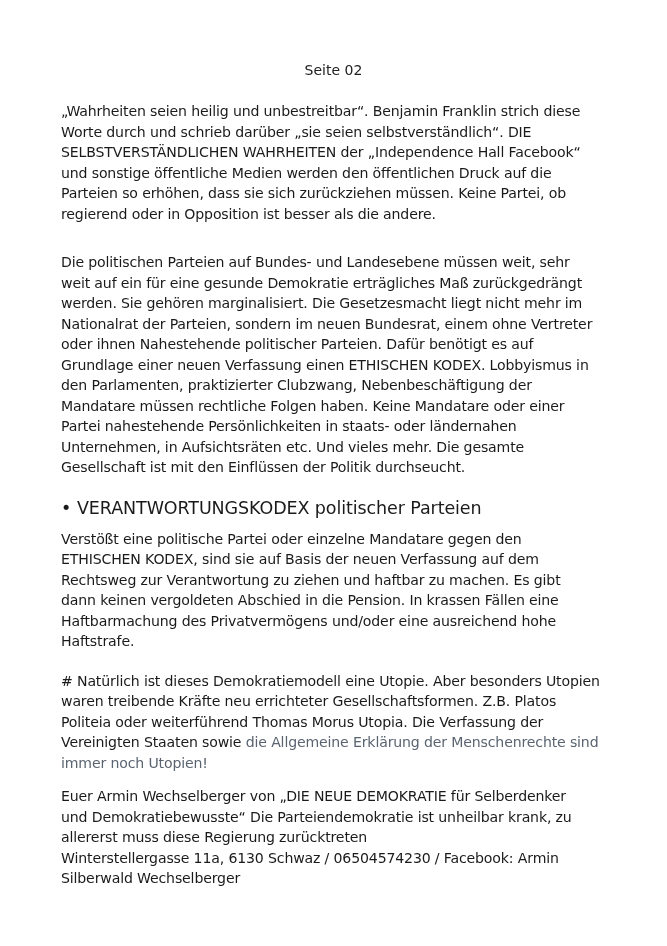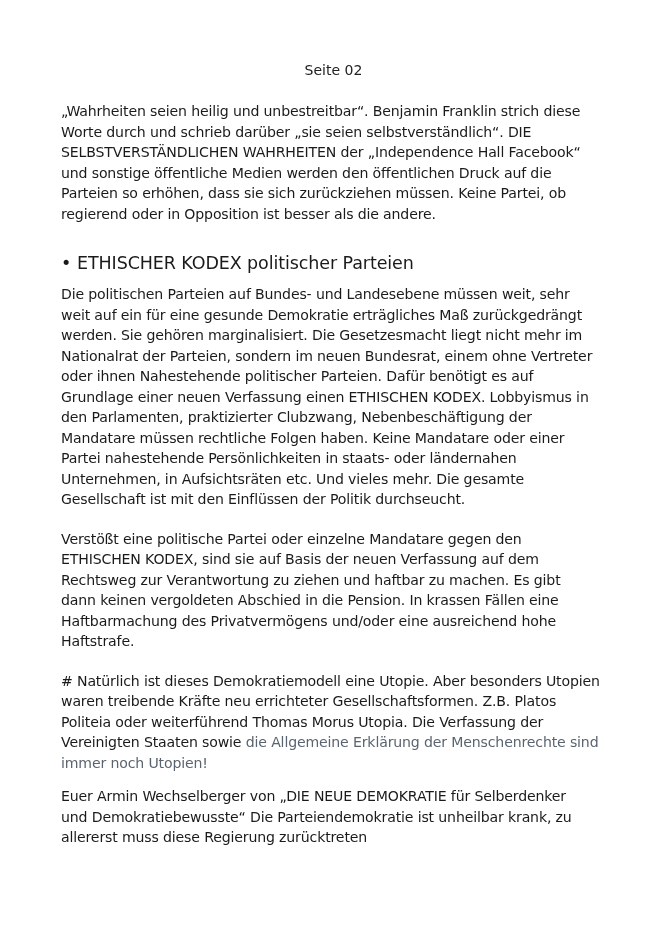--- a/index.html
+++ b/index.html
@@ -65,46 +65,48 @@
 
   <div class="content">
     <p class="para-intro">„Wahrheiten seien heilig und unbestreitbar“. Benjamin Franklin strich diese
 Worte durch und schrieb darüber „sie seien selbstverständlich“. DIE
 SELBSTVERSTÄNDLICHEN WAHRHEITEN der „Independence Hall Facebook“
 und sonstige öffentliche Medien werden den öffentlichen Druck auf die
 Parteien so erhöhen, dass sie sich zurückziehen müssen. Keine Partei, ob
 regierend oder in Opposition ist besser als die andere.</p>
 
     <div class="section">
-      <h2><span class="bullet">•</span><span>ETHISCHER KODEX politischer Parteien</span></h2>
       <p>Die politischen Parteien auf Bundes- und Landesebene müssen weit, sehr
 weit auf ein für eine gesunde Demokratie erträgliches Maß zurückgedrängt
 werden. Sie gehören marginalisiert. Die Gesetzesmacht liegt nicht mehr im
 Nationalrat der Parteien, sondern im neuen Bundesrat, einem ohne Vertreter
 oder ihnen Nahestehende politischer Parteien. Dafür benötigt es auf
 Grundlage einer neuen Verfassung einen ETHISCHEN KODEX. Lobbyismus in
 den Parlamenten, praktizierter Clubzwang, Nebenbeschäftigung der
 Mandatare müssen rechtliche Folgen haben. Keine Mandatare oder einer
 Partei nahestehende Persönlichkeiten in staats- oder ländernahen
 Unternehmen, in Aufsichtsräten etc. Und vieles mehr. Die gesamte
 Gesellschaft ist mit den Einflüssen der Politik durchseucht.</p>
     </div>
 
     <div class="section">
+      <h2><span class="bullet">•</span><span>VERANTWORTUNGSKODEX politischer Parteien</span></h2>
       <p>Verstößt eine politische Partei oder einzelne Mandatare gegen den
 ETHISCHEN KODEX, sind sie auf Basis der neuen Verfassung auf dem
 Rechtsweg zur Verantwortung zu ziehen und haftbar zu machen. Es gibt
 dann keinen vergoldeten Abschied in die Pension. In krassen Fällen eine
 Haftbarmachung des Privatvermögens und/oder eine ausreichend hohe
 Haftstrafe.</p>
     </div>
 
     <p class="para-utopia"><span># Natürlich ist dieses Demokratiemodell eine Utopie. Aber besonders Utopien
 waren treibende Kräfte neu errichteter Gesellschaftsformen. Z.B. Platos
 Politeia oder weiterführend Thomas Morus Utopia. Die Verfassung der
 Vereinigten Staaten sowie </span><span class="muted" style="color: rgb(90, 100, 112);">die Allgemeine Erklärung der Menschenrechte sind
 immer noch Utopien!</span></p>
 
     <p>Euer Armin Wechselberger von „DIE NEUE DEMOKRATIE für Selberdenker
 und Demokratiebewusste“ Die Parteiendemokratie ist unheilbar krank, zu
 allererst muss diese Regierung zurücktreten</p>
+    <p>Winterstellergasse 11a, 6130 Schwaz / 06504574230 / Facebook: Armin
+Silberwald Wechselberger</p>
   </div>
 </div>
 
 </body></html>

